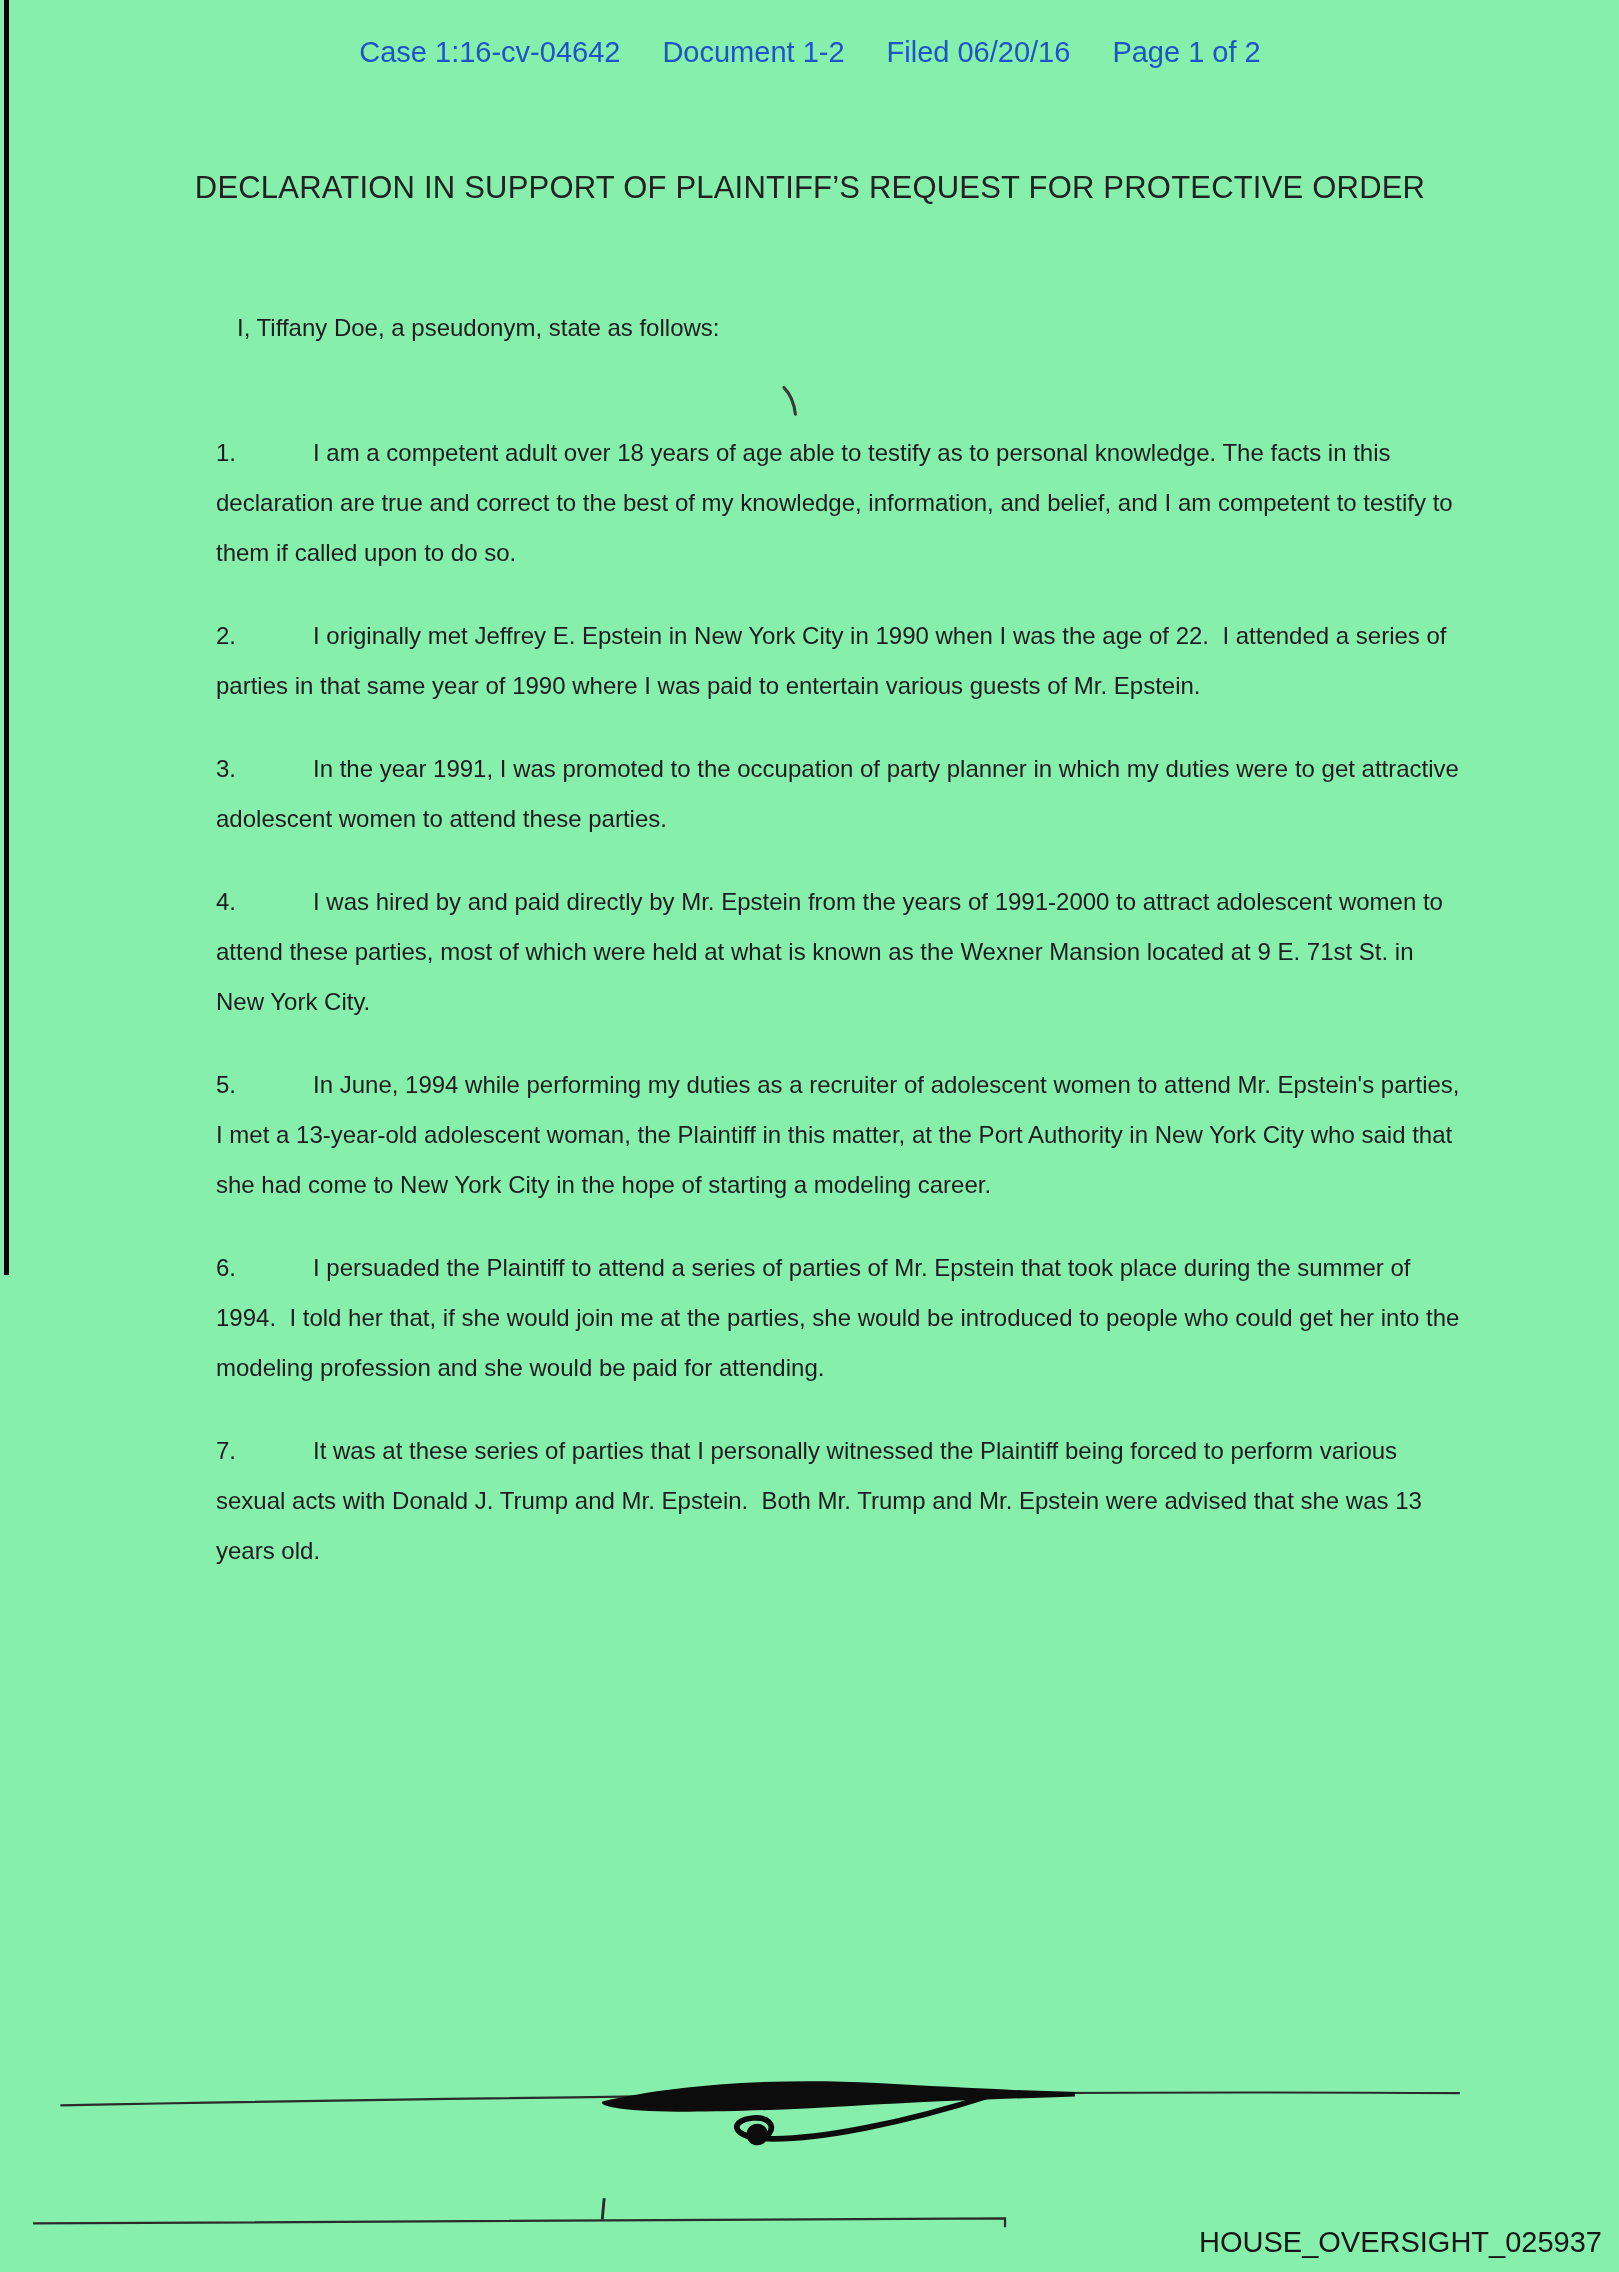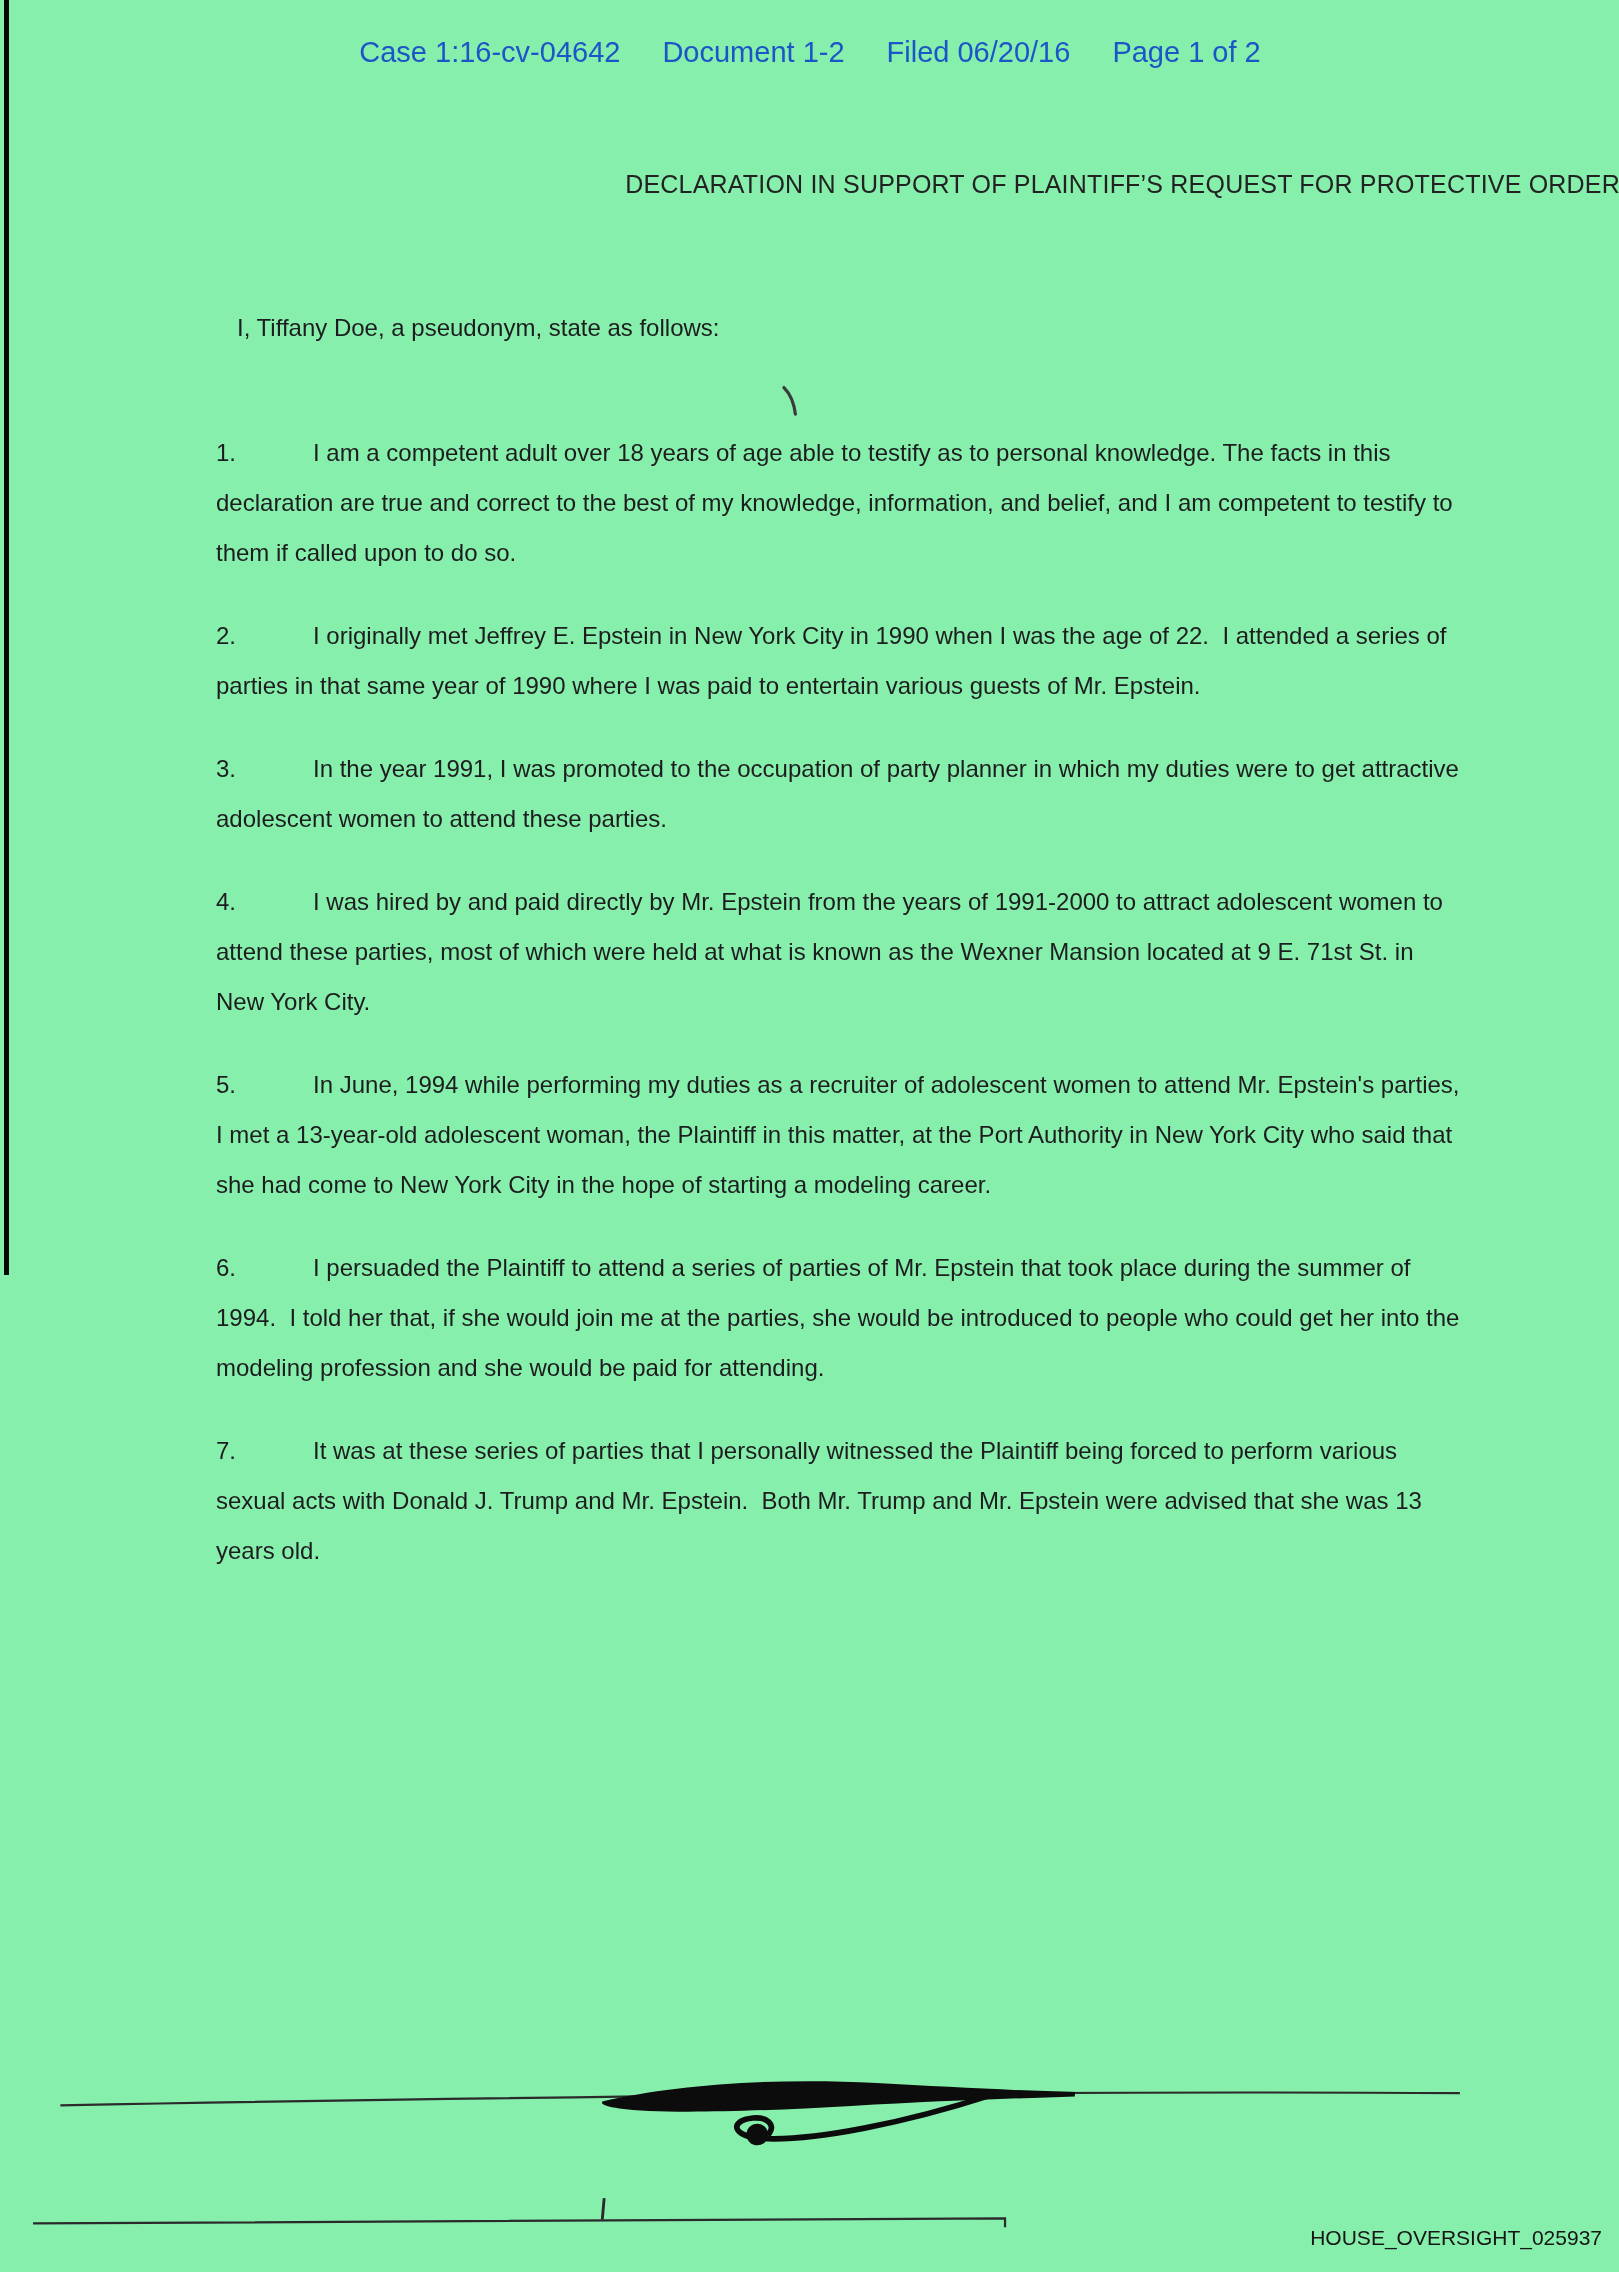--- a/index.html
+++ b/index.html
@@ -23,42 +23,42 @@
   .case-header{
     position:absolute;
     top:36px;left:0;width:100%;
     display:flex;justify-content:center;gap:42px;
     font-size:29px;
     color:#1c55c8;
   }
   .doc-title{
     position:absolute;
     top:170px;left:0;width:100%;
-    text-align:right;
-    font-size:25px;
+    text-align:center;
+    font-size:31px;
     color:#222222;
     letter-spacing:0.2px;
   }
   .content{
     position:absolute;
     top:279px;left:216px;
     width:1248px;
     font-size:24px;
     line-height:50px;
     color:#1d1d1f;
   }
   .intro{margin-bottom:75px;margin-left:21px;}
   .para{margin-bottom:33px;}
   .para:last-child{margin-bottom:0;}
   .para-num{display:inline-block;width:97px;}
   .para-text{white-space:pre-wrap;}
   .bates{
     position:absolute;
     top:2226px;right:18px;
-    font-size:21px;
+    font-size:29px;
     color:#161616;
   }
   .artifacts{
     position:absolute;
     left:0;top:0;width:100%;height:100%;
     pointer-events:none;
   }
 </style>
 </head>
 <body>

